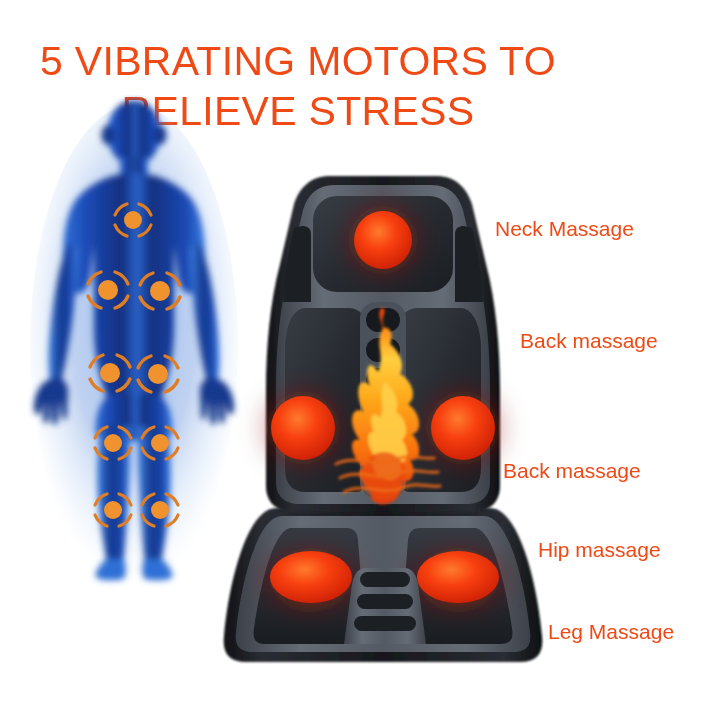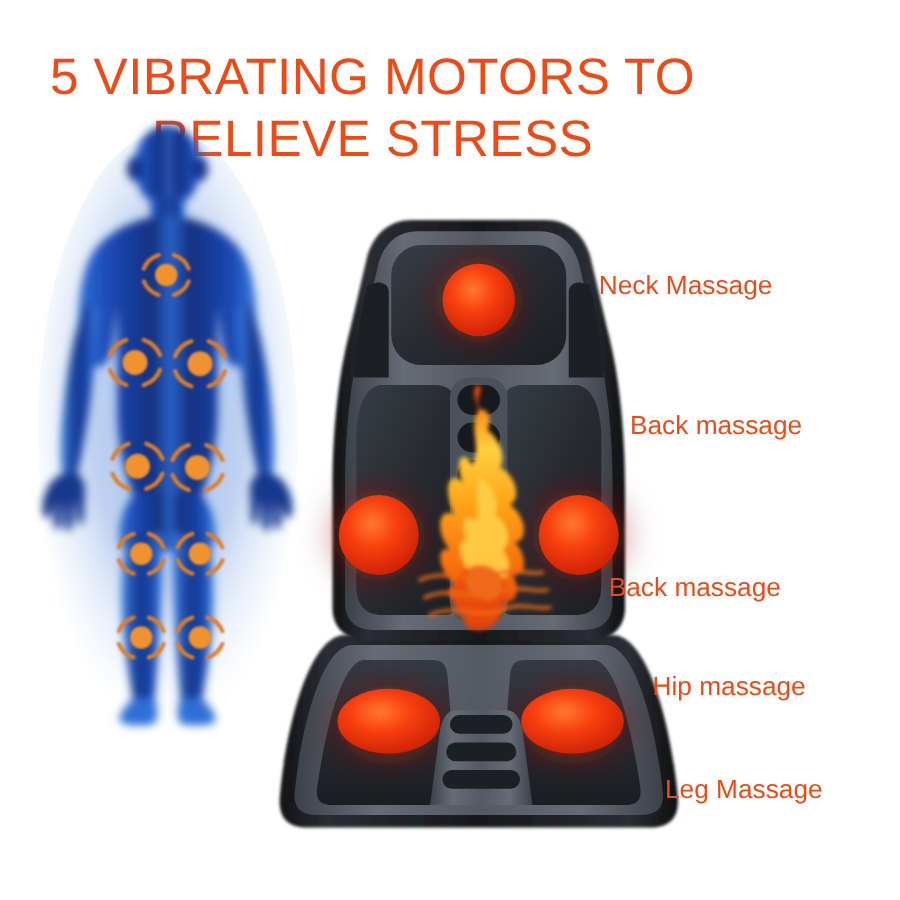--- a/index.html
+++ b/index.html
@@ -54,20 +54,21 @@
   #chair svg { display: block; }
 
   
   .callout {
     position: absolute;
     color: #ef4a15;
     font-size: 21px;
     line-height: 24px;
     font-weight: 400;
     white-space: nowrap;
+    padding-left: 16px;
   }
   #callout-neck  { left: 479px; top: 217px; }
   #callout-back  { left: 504px; top: 329px; }
   #callout-waist { left: 487px; top: 459px; }
   #callout-hip   { left: 507px; top: 538px; margin-left: 15px; }
   #callout-leg   { left: 532px; top: 620px; }
 </style>
 </head>
 <body>
 

